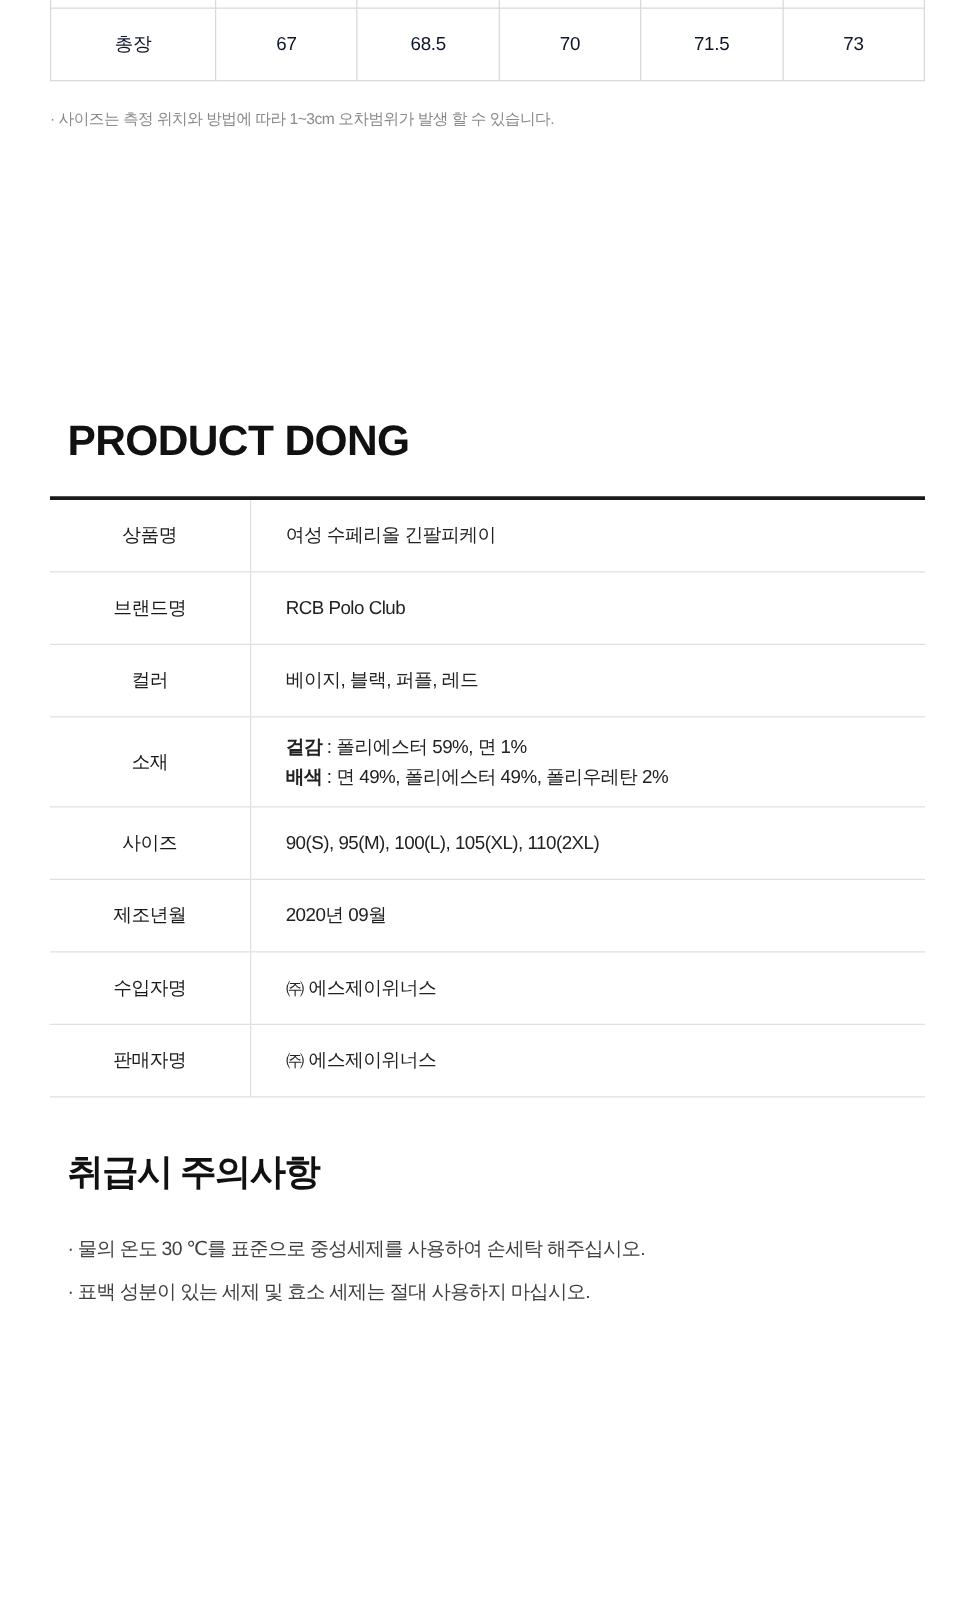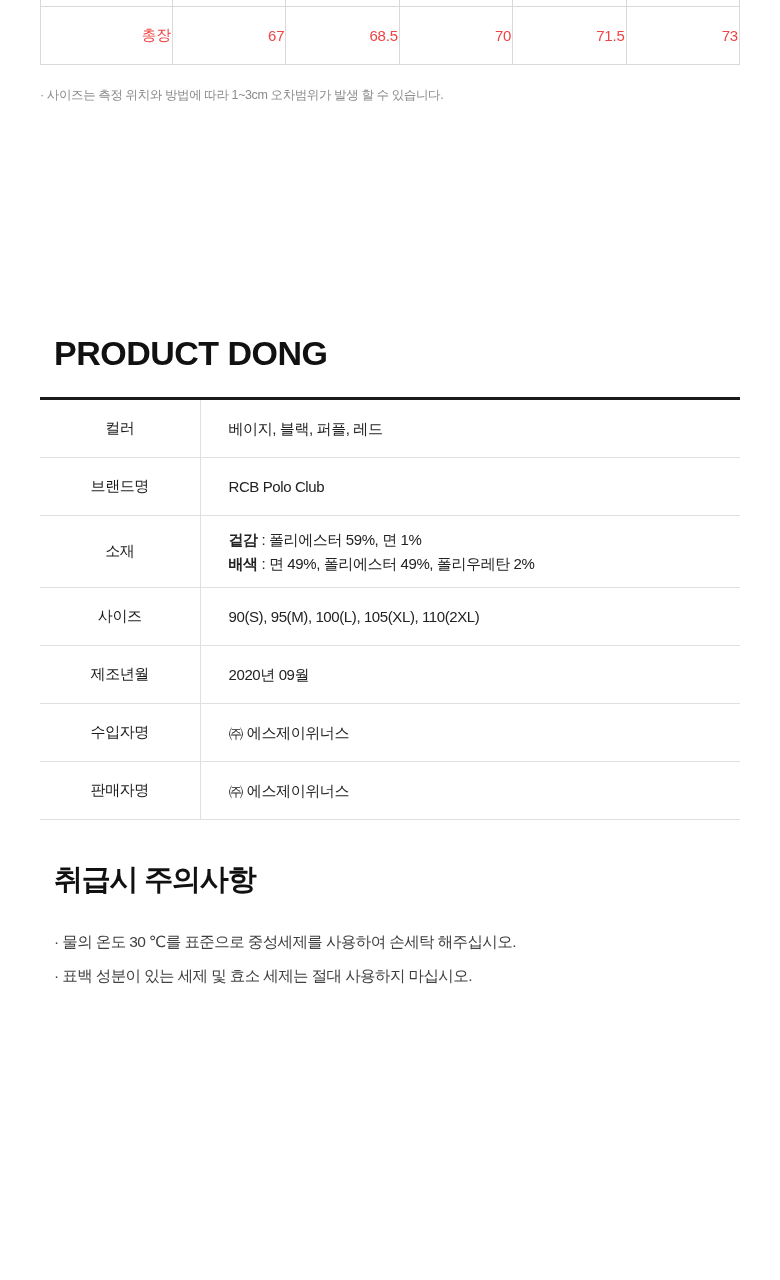--- a/index.html
+++ b/index.html
@@ -29,24 +29,24 @@
     padding-top: 0;
   }
   table.size-table {
     width: 700px;
     border-collapse: collapse;
     table-layout: fixed;
   }
   table.size-table td {
     border: 1px solid #d9d9d9;
     height: 58px;
-    text-align: right;
+    text-align: center;
     vertical-align: middle;
     font-size: 15px;
-    color: #ef4444;
+    color: #0f172a;
     letter-spacing: -0.2px;
   }
   table.size-table tr.clipped td {
     border-top: none;
     height: 6px;
     padding: 0;
   }
   table.size-table td.label-cell {
     width: 132px;
   }
@@ -157,27 +157,31 @@
       </table>
     <div class="size-note">· 사이즈는 측정 위치와 방법에 따라 1~3cm 오차범위가 발생 할 수 있습니다.</div>
   </div>
 
   <div class="section-product">
     <div class="section-title">PRODUCT DONG</div>
 
     <div class="info-table-wrap">
       <table class="info-table">
         <tbody>
+            <tr>
+          <td class="key">상품명</td>
+          <td class="val">여성 수페리올 긴팔피케이</td>
+        </tr>
+        <tr>
+          <td class="key">브랜드명</td>
+          <td class="val">RCB Polo Club</td>
+        </tr>
         <tr>
           <td class="key">컬러</td>
           <td class="val">베이지, 블랙, 퍼플, 레드</td>
-        </tr>
-        <tr>
-          <td class="key">브랜드명</td>
-          <td class="val">RCB Polo Club</td>
         </tr>
         <tr class="tall">
           <td class="key">소재</td>
           <td class="val">
             <span class="val-line"><b>겉감</b><span> : 폴리에스터 59%, 면 1%</span></span>
             <span class="val-line"><b>배색</b><span> : 면 49%, 폴리에스터 49%, 폴리우레탄 2%</span></span>
           </td>
         </tr>
         <tr>
           <td class="key">사이즈</td>

